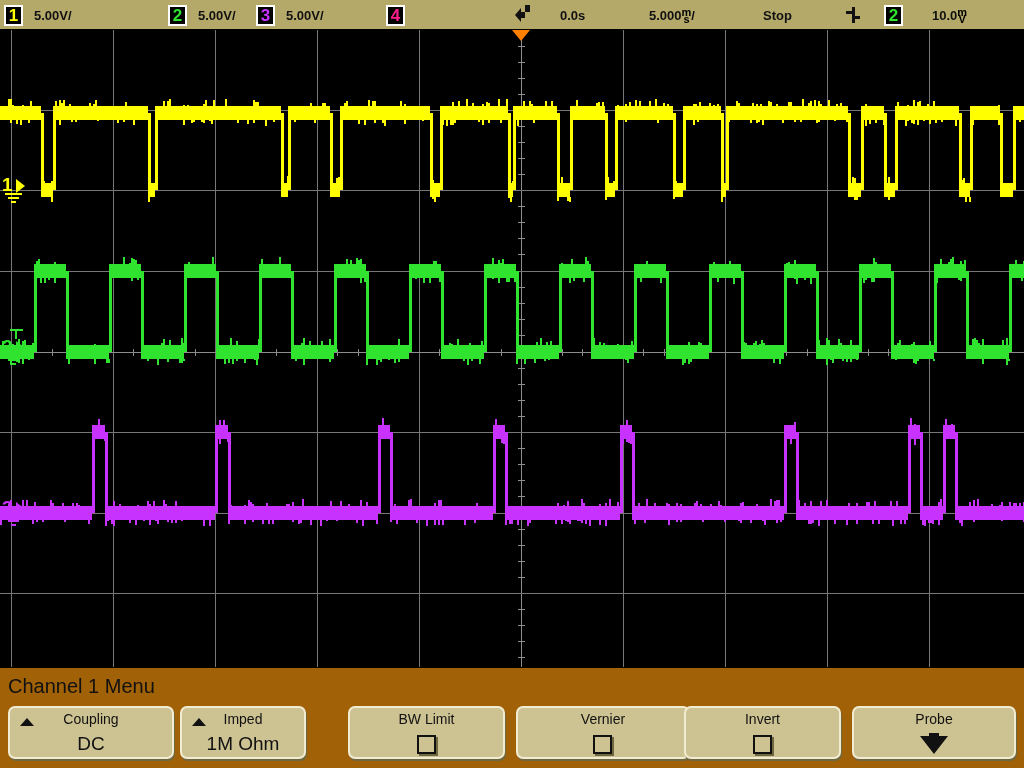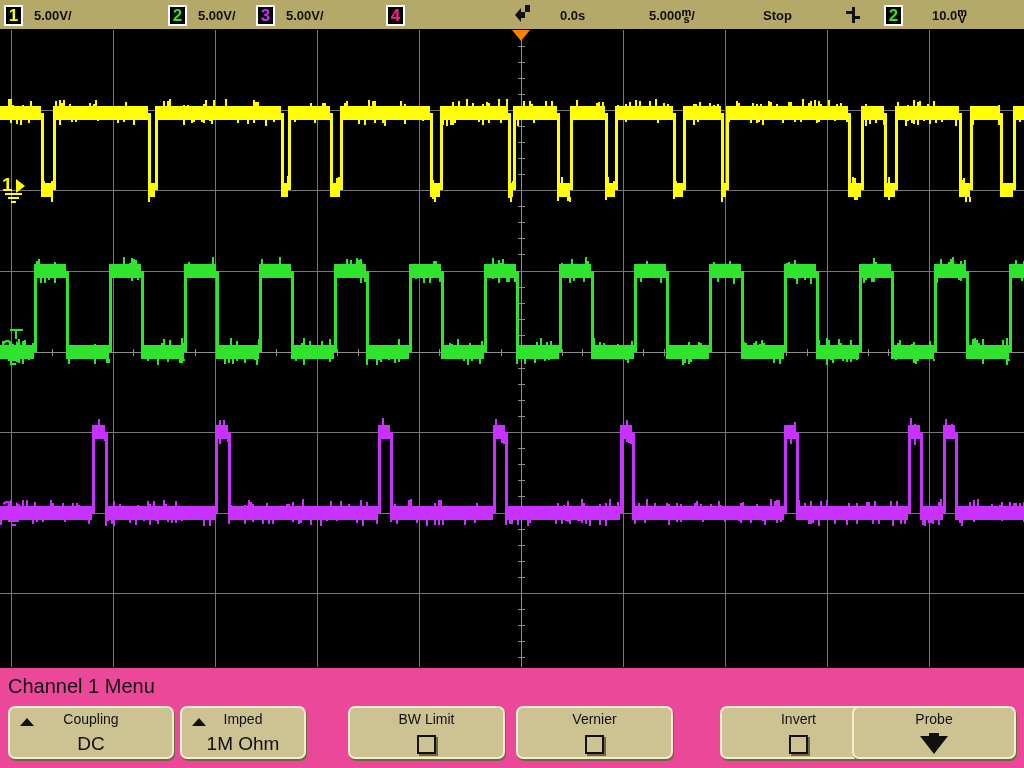--- a/index.html
+++ b/index.html
@@ -64,21 +64,21 @@
   .chmark .gnd3{position:absolute;left:9px;top:25px;width:5px;height:2px;}
   .chmark .tline{position:absolute;left:8px;top:-9px;width:13px;height:2px;}
   .chmark .tstem{position:absolute;left:13px;top:-9px;width:2px;height:10px;}
 
   
   .wave{position:absolute;left:0;top:0;width:1024px;height:637px;}
 
   
   .menubar{
     position:absolute;left:0;top:667px;width:1024px;height:101px;
-    background:#ec4899;border-top:1px solid #000;box-sizing:border-box;
+    background:#a16207;border-top:1px solid #000;box-sizing:border-box;
   }
   .menutitle{
     position:absolute;left:8px;top:7px;font-size:20px;color:#111;white-space:nowrap;
   }
   .softkey{
     position:absolute;top:38px;height:53px;
     background:#cdc392;
     border:2px solid #f2ecd2;
     border-right-color:#8e8css;
     border-radius:7px;
@@ -1108,26 +1108,26 @@
       <span class="sk-up"></span>
       <span class="sk-l1">Imped</span>
       <span class="sk-l2">1M Ohm</span>
     </div>
 
     <div class="softkey" style="left:348px;width:157px;">
       <span class="sk-l1">BW Limit</span>
       <span class="sk-box"></span>
     </div>
 
-    <div class="softkey" style="left:516px;width:157px;">
+    <div class="softkey" style="left:516px;width:174px;">
       <span class="sk-l1">Vernier</span>
       <span class="sk-box"></span>
     </div>
 
-    <div class="softkey" style="left:720px;width:157px;">
+    <div class="softkey" style="left:684px;width:157px;">
       <span class="sk-l1">Invert</span>
       <span class="sk-box"></span>
     </div>
 
     <div class="softkey" style="left:852px;width:164px;">
       <span class="sk-l1">Probe</span>
       <svg class="sk-down" viewBox="0 0 32 22">
         <path d="M2 3 L11 3 L11 0 L21 0 L21 3 L30 3 L16 21 Z" fill="#111"></path>
       </svg>
     </div>

